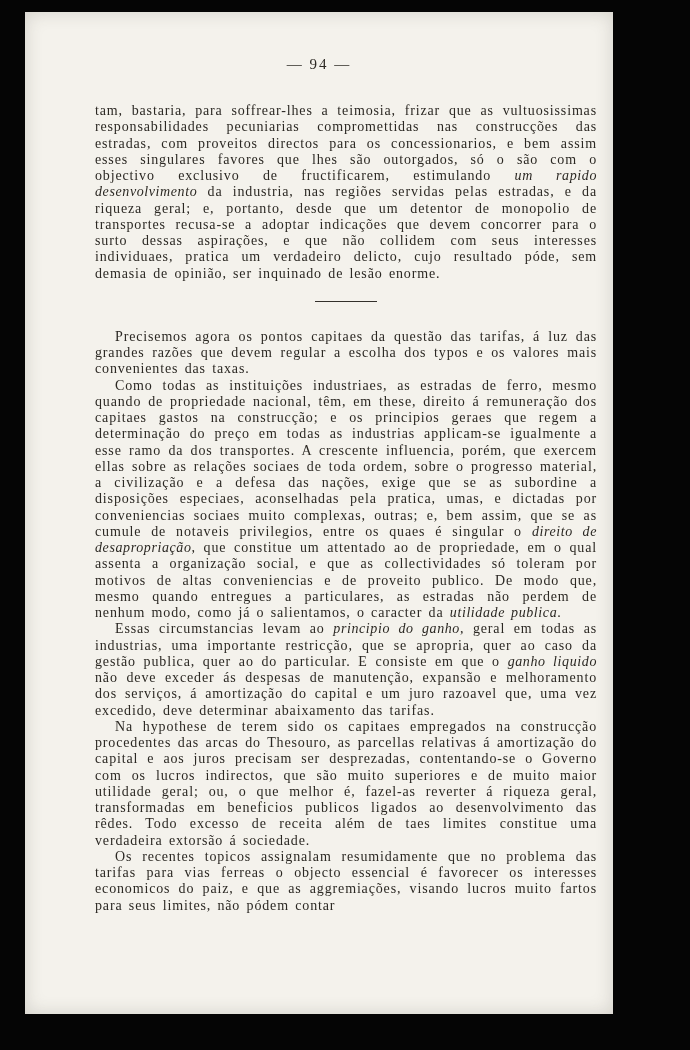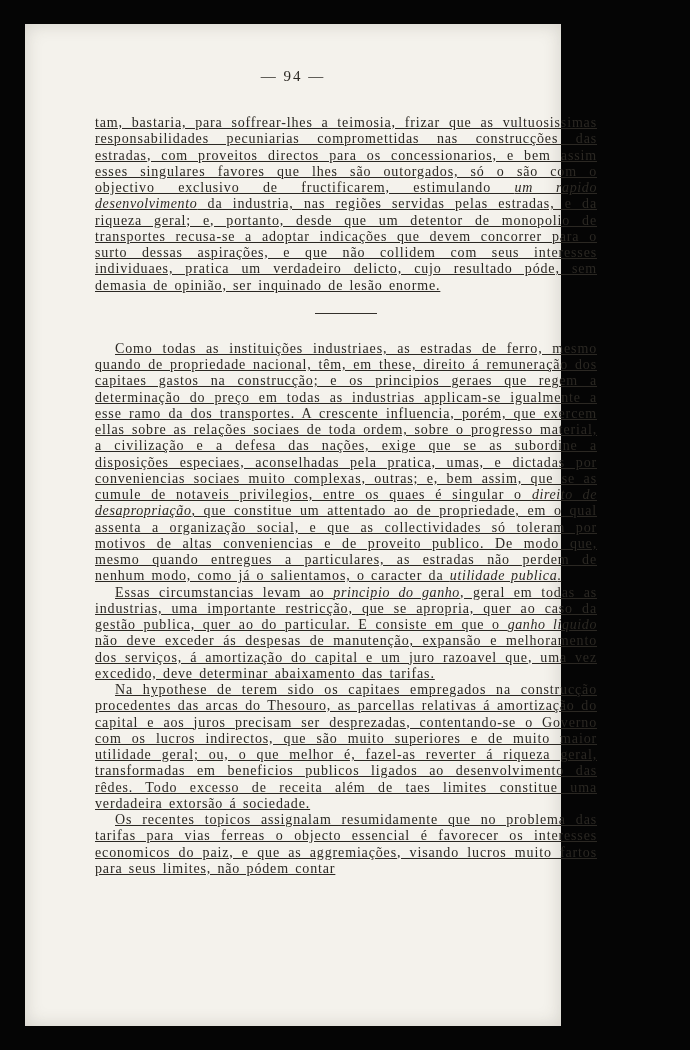--- a/index.html
+++ b/index.html
@@ -15,39 +15,38 @@
     font-family: "Liberation Serif", serif;
   }
   .scan {
     position: absolute;
     inset: 0;
     background: #050505;
   }
   .page {
     position: absolute;
     left: 25px;
-    top: 24px;
-    width: 536px;
+    top: 12px;
+    width: 588px;
     height: 1002px;
     background: #f4f2ec;
     box-shadow: inset 0 0 18px rgba(60,55,45,0.18);
   }
   .folio {
     text-align: center;
     padding-top: 44px;
     margin-bottom: 30px;
     font-size: 15px;
     letter-spacing: 2px;
     color: #2b2823;
   }
   .body-text {
     margin: 0 68px 0 70px;
     width: 502px;
     color: #2b2823;
-    text-decoration: underline;
   }
   .para {
     margin: 0;
     font-size: 14px;
     line-height: 16.25px;
     text-align: justify;
     letter-spacing: 0.85px;
     word-spacing: 2px;
   }
   .para.indent {
@@ -66,19 +65,20 @@
 </style>
 </head>
 <body>
 
 <div class="scan" style="background: rgb(5, 5, 5);">
   <div class="page" style="background: rgb(244, 242, 236);">
     <div class="folio">— 94 —</div>
     <div class="body-text" style="color: rgb(43, 40, 35);">
         <p class="para"><span>tam, bastaria, para soffrear-lhes a teimosia, frizar que as vultuosissimas responsabilidades pecuniarias compromettidas nas construcções das estradas, com proveitos directos para os concessionarios, e bem assim esses singulares favores que lhes são outorgados, só o são com o objectivo exclusivo de fructificarem, estimulando </span><em>um rapido desenvolvimento</em><span> da industria, nas regiões servidas pelas estradas, e da riqueza geral; e, portanto, desde que um detentor de monopolio de transportes recusa-se a adoptar indicações que devem concorrer para o surto dessas aspirações, e que não collidem com seus interesses individuaes, pratica um verdadeiro delicto, cujo resultado póde, sem demasia de opinião, ser inquinado de lesão enorme.</span></p>
         <div class="rule"></div>
+        <p class="para indent"><span>Precisemos agora os pontos capitaes da questão das tarifas, á luz das grandes razões que devem regular a escolha dos typos e os valores mais convenientes das taxas.</span></p>
         <p class="para indent"><span>Como todas as instituições industriaes, as estradas de ferro, mesmo quando de propriedade nacional, têm, em these, direito á remuneração dos capitaes gastos na construcção; e os principios geraes que regem a determinação do preço em todas as industrias applicam-se igualmente a esse ramo da dos transportes. A crescente influencia, porém, que exercem ellas sobre as relações sociaes de toda ordem, sobre o progresso material, a civilização e a defesa das nações, exige que se as subordine a disposições especiaes, aconselhadas pela pratica, umas, e dictadas por conveniencias sociaes muito complexas, outras; e, bem assim, que se as cumule de notaveis privilegios, entre os quaes é singular o </span><em>direito de desapropriação</em><span>, que constitue um attentado ao de propriedade, em o qual assenta a organização social, e que as collectividades só toleram por motivos de altas conveniencias e de proveito publico. De modo que, mesmo quando entregues a particulares, as estradas não perdem de nenhum modo, como já o salientamos, o caracter da </span><em>utilidade publica</em><span>.</span></p>
         <p class="para indent"><span>Essas circumstancias levam ao </span><em>principio do ganho</em><span>, geral em todas as industrias, uma importante restricção, que se apropria, quer ao caso da gestão publica, quer ao do particular. E consiste em que o </span><em>ganho liquido</em><span> não deve exceder ás despesas de manutenção, expansão e melhoramento dos serviços, á amortização do capital e um juro razoavel que, uma vez excedido, deve determinar abaixamento das tarifas.</span></p>
         <p class="para indent"><span>Na hypothese de terem sido os capitaes empregados na construcção procedentes das arcas do Thesouro, as parcellas relativas á amortização do capital e aos juros precisam ser desprezadas, contentando-se o Governo com os lucros indirectos, que são muito superiores e de muito maior utilidade geral; ou, o que melhor é, fazel-as reverter á riqueza geral, transformadas em beneficios publicos ligados ao desenvolvimento das rêdes. Todo excesso de receita além de taes limites constitue uma verdadeira extorsão á sociedade.</span></p>
         <p class="para indent"><span>Os recentes topicos assignalam resumidamente que no problema das tarifas para vias ferreas o objecto essencial é favorecer os interesses economicos do paiz, e que as aggremiações, visando lucros muito fartos para seus limites, não pódem contar</span></p>
       </div>
   </div>
 </div>
 
 </body></html>

